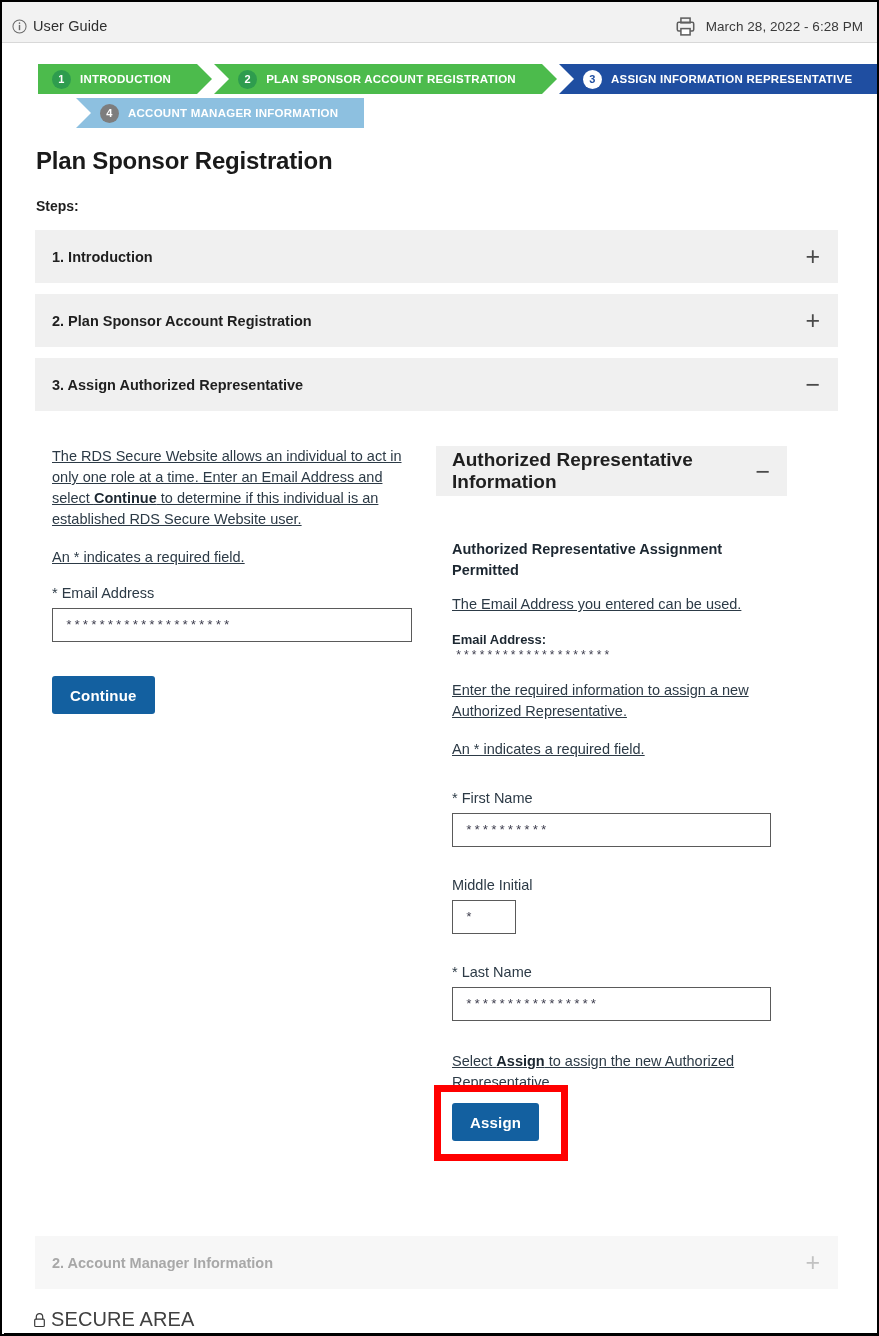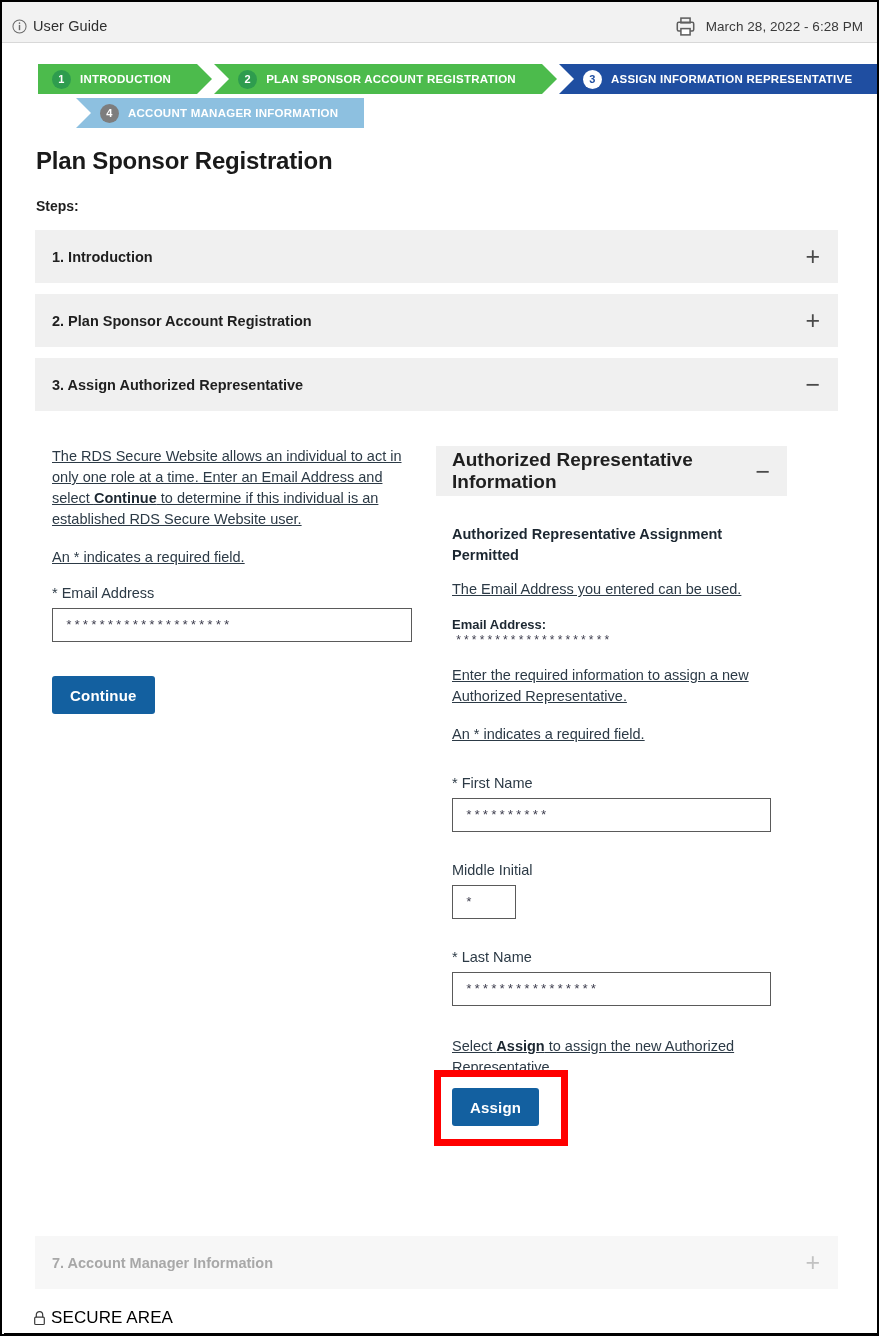--- a/index.html
+++ b/index.html
@@ -232,21 +232,21 @@
   .panel-head {
     background: #f0f0f0;
     height: 50px;
     display: flex;
     align-items: center;
     justify-content: space-between;
     padding: 0 17px 0 16px;
     cursor: pointer;
   }
   .panel-head .acc-title { font-size: 19px; }
-  .panel-body { padding: 28px 0 0 16px; width: 335px; }
+  .panel-body { padding: 43px 0 0 16px; width: 335px; }
 
   .sub-head {
     font-size: 14.5px;
     font-weight: bold;
     color: #1c2731;
     line-height: 1.42;
     margin: 0 0 14px 0;
   }
   .kv-label {
     font-size: 13px;
@@ -282,22 +282,22 @@
   
   .footer {
     position: absolute;
     left: 30px; top: 1306px;
     display: flex;
     align-items: center;
     gap: 4px;
   }
   .lock-icon { width: 15px; height: 16px; display: block; }
   .footer-label {
-    font-size: 17px;
-    color: #000000;
+    font-size: 20px;
+    color: #404040;
     letter-spacing: 0.1px;
   }
   .footer-rule {
     position: absolute;
     left: 2px; top: 1331px;
     width: 873px;
     height: 1px;
     background: #000000;
   }
 </style>
@@ -363,21 +363,21 @@
   </div>
   <div class="acc" id="acc2">
     <span class="acc-title">2. Plan Sponsor Account Registration</span>
     <span class="acc-sign">+</span>
   </div>
   <div class="acc" id="acc3">
     <span class="acc-title">3. Assign Authorized Representative</span>
     <span class="acc-sign">−</span>
   </div>
   <div class="acc dim" id="acc4">
-    <span class="acc-title">7. Account Manager Information</span>
+    <span class="acc-title">2. Account Manager Information</span>
     <span class="acc-sign">+</span>
   </div>
 
   <div class="left-col">
     <p class="para"><span>The RDS Secure Website allows an individual to act in only one role at a time. Enter an Email Address and select </span><b>Continue</b><span> to determine if this individual is an established RDS Secure Website user.</span></p>
     <p class="para">An * indicates a required field.</p>
     <div class="field-label">* Email Address</div>
     <div class="txtinput">********************</div>
     <div id="continue-wrap">
       <button class="btn-primary">Continue</button>

